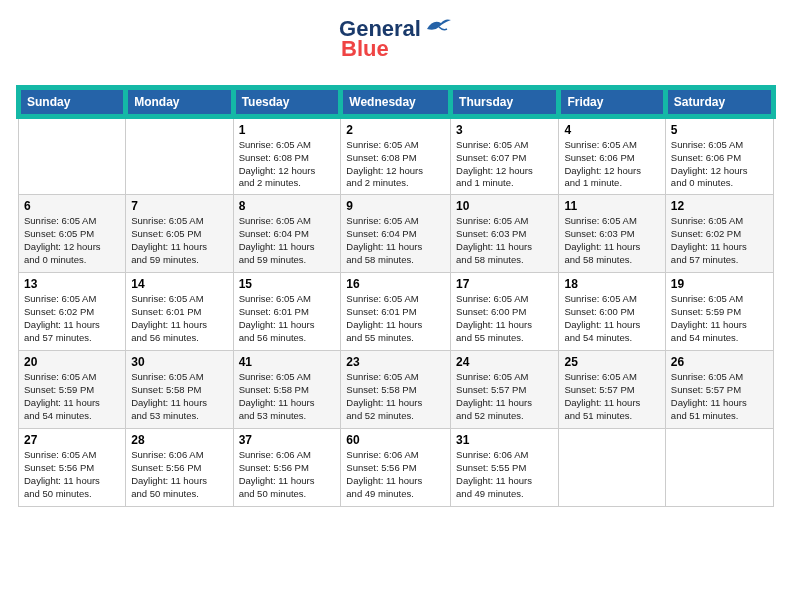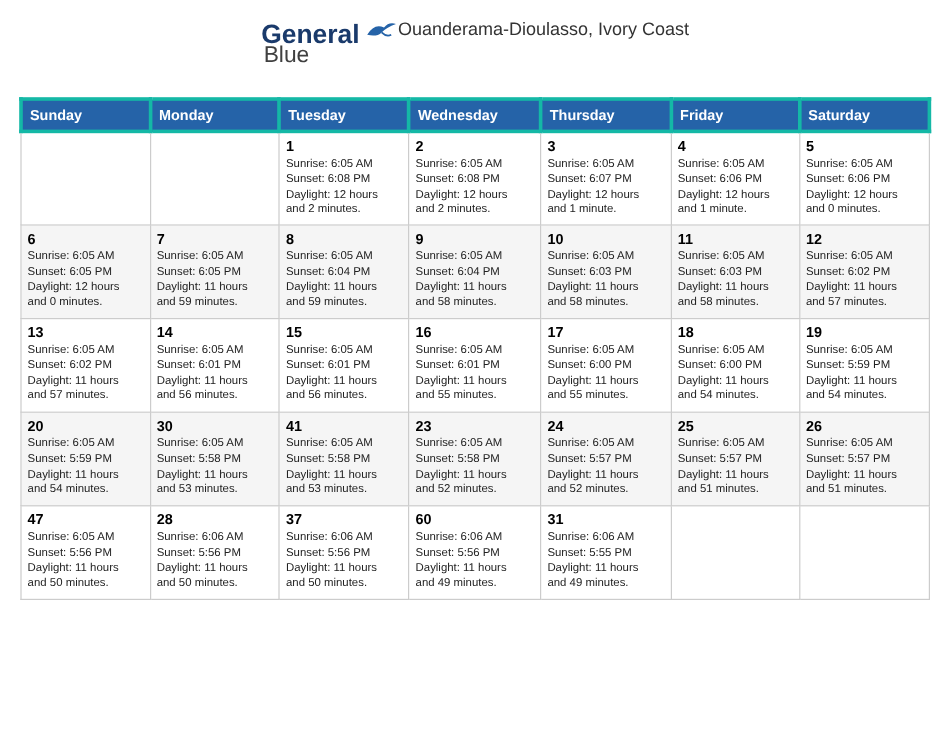--- a/index.html
+++ b/index.html
@@ -39,21 +39,21 @@
       border-collapse: collapse;
       font-size: 10.5px;
     }
     thead tr th {
       background: #2563a8;
       color: #fff;
       text-align: left;
       padding: 5px 6px;
       font-size: 12px;
       font-weight: bold;
-      border: 3px solid #14b8a6;
+      border: 5px solid #14b8a6;
     }
     tbody tr td {
       border: 1px solid #ccc;
       vertical-align: top;
       padding: 4px 5px;
       height: 78px;
       width: 113px;
       background: #fff;
     }
     tbody tr:nth-child(even) td {
@@ -79,24 +79,23 @@
 
 <div class="header">
   <div class="logo">
     <div style="display:flex;align-items:center;">
       <span style="font-size:22px;font-weight:bold;color:#1a3a6b;">General</span>
       <svg width="30" height="22" viewBox="0 0 30 22" style="margin-left:2px;margin-top:-6px;">
         <path d="M4 14 Q10 4 18 8 Q22 3 28 5 Q20 8 16 12 Q12 16 4 14Z" fill="#2563a8"></path>
         <path d="M16 12 Q20 16 24 14" stroke="#2563a8" stroke-width="1.5" fill="none"></path>
       </svg>
     </div>
-    <span style="font-size:19px;font-weight:normal;color:#404040;margin-top:-6px;margin-left:2px;">Blue</span>
+    <span style="font-size:22px;font-weight:bold;color:#ef4444;margin-top:-6px;margin-left:2px;">Blue</span>
   </div>
   <div class="title-block">
-    <div class="location-title">Ouanderama-Dioulasso, Ivory Coast</div>
   </div>
 </div>
 
 <table>
   <thead>
     <tr>
     <th>Sunday</th>
         <th>Monday</th>
         <th>Tuesday</th>
         <th>Wednesday</th>
@@ -293,21 +292,21 @@
         <td>
           <span class="day-num">26</span>
           <div class="day-info" style="white-space: pre-line;">Sunrise: 6:05 AM
 Sunset: 5:57 PM
 Daylight: 11 hours
 and 51 minutes.</div>
         </td>
       </tr>
       <tr>
         <td>
-          <span class="day-num">47</span>
+          <span class="day-num">27</span>
           <div class="day-info" style="white-space: pre-line;">Sunrise: 6:05 AM
 Sunset: 5:56 PM
 Daylight: 11 hours
 and 50 minutes.</div>
         </td>
         <td>
           <span class="day-num">28</span>
           <div class="day-info" style="white-space: pre-line;">Sunrise: 6:06 AM
 Sunset: 5:56 PM
 Daylight: 11 hours

